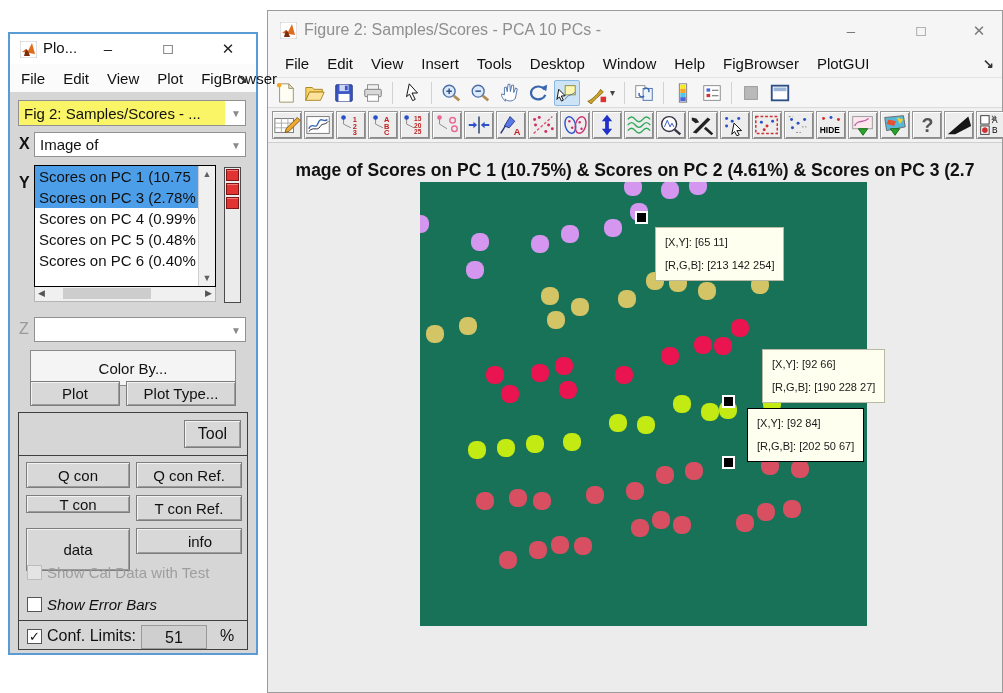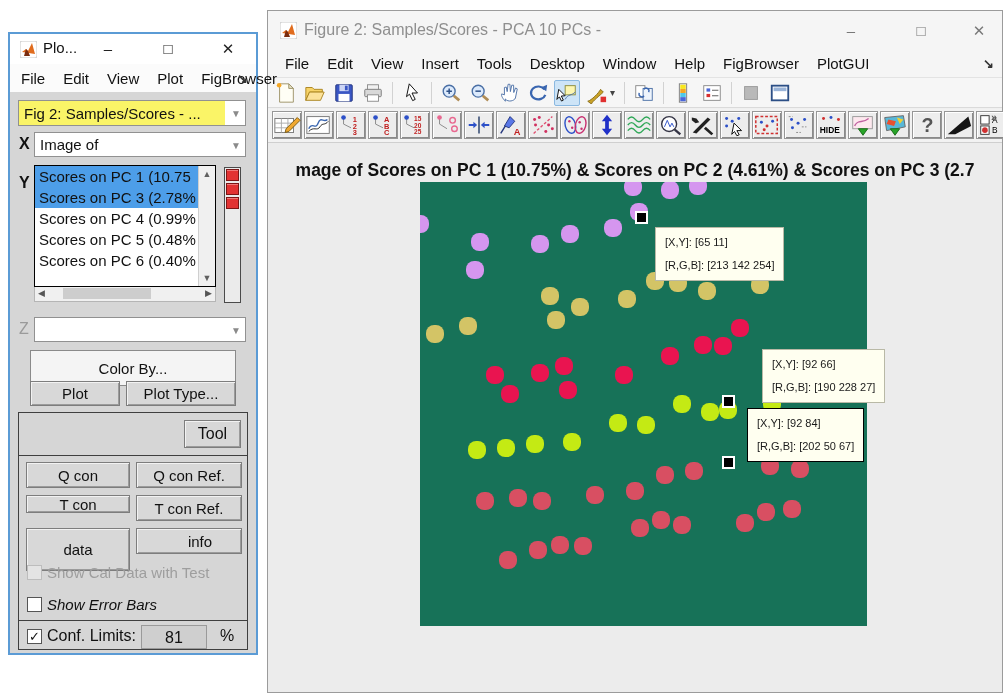--- a/index.html
+++ b/index.html
@@ -577,17 +577,17 @@
       </div>
       <div class="cb-row" style="left:8px; top:183px;font-style:italic;">
         <span class="cb-box"></span>
         <span>Show Error Bars</span>
       </div>
       <div class="panel-divider" style="top:207px;"></div>
       <div class="cb-row" style="left:8px; top:214px; font-size:16px;">
         <span class="cb-box">✓</span>
         <span>Conf. Limits:</span>
       </div>
-      <div class="conf-field" style="left:122px; top:212px; width:66px; height:24px;">81</div>
+      <div class="conf-field" style="left:122px; top:212px; width:66px; height:24px;">51</div>
       <span style="position:absolute; left:201px; top:214px; font-size:16px; color:#111;">%</span>
     </div>
   </div>
 </div>
 
 </body></html>

